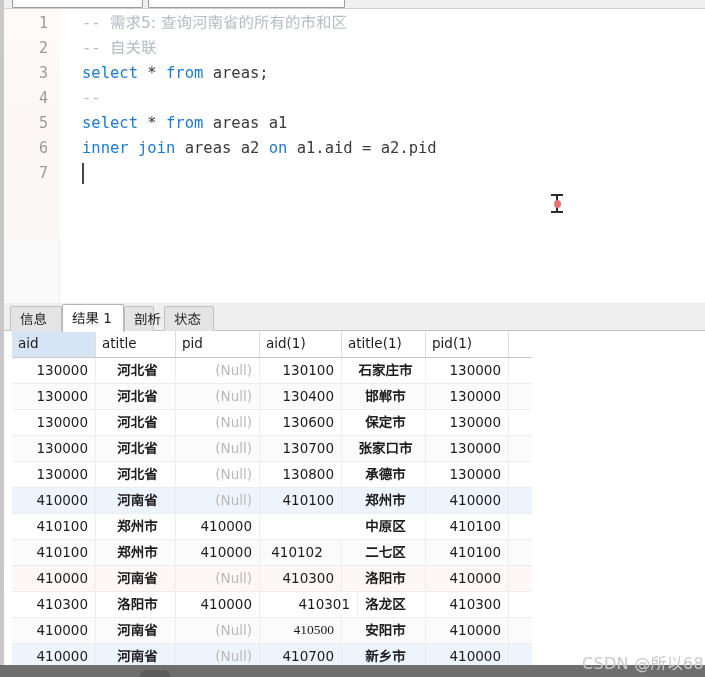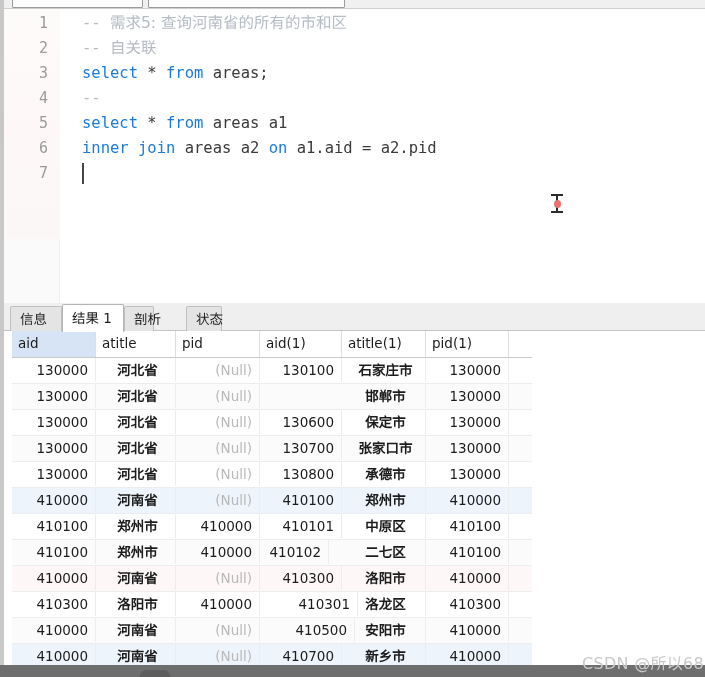--- a/index.html
+++ b/index.html
@@ -165,21 +165,21 @@
     background: #ffffff;
     border-color: #b4b4b4;
     top: 1px;
     height: 28px;
     line-height: 26px;
     z-index: 3;
   }
   .tab.t0 { left: 6px;   width: 52px; }
   .tab.t1 { left: 58px;  width: 62px; }
   .tab.t2 { left: 120px; width: 30px; }
-  .tab.t3 { left: 182px; width: 36px; }
+  .tab.t3 { left: 160px; width: 50px; }
 
   .grid {
     position: absolute;
     left: 0; top: 28px;
     width: 701px;
     height: 334px;
     background: #ffffff;
     box-sizing: border-box;
     overflow: hidden;
   }
@@ -372,20 +372,21 @@
               <div class="cell txt" style="left: 84px; width: 80px;">河北省</div>
               <div class="cell null" style="left: 164px; width: 84px;">(Null)</div>
               <div class="cell num" style="left: 248px; width: 82px;">130100</div>
               <div class="cell txt" style="left: 330px; width: 84px;">石家庄市</div>
               <div class="cell num" style="left: 414px; width: 83px;">130000</div>
             </div>
             <div class="data-row alt">
               <div class="cell num" style="left: 0px; width: 84px;">130000</div>
               <div class="cell txt" style="left: 84px; width: 80px;">河北省</div>
               <div class="cell null" style="left: 164px; width: 84px;">(Null)</div>
+              <div class="cell num" style="left: 248px; width: 82px;">130400</div>
               <div class="cell txt" style="left: 330px; width: 84px;">邯郸市</div>
               <div class="cell num" style="left: 414px; width: 83px;">130000</div>
             </div>
             <div class="data-row">
               <div class="cell num" style="left: 0px; width: 84px;">130000</div>
               <div class="cell txt" style="left: 84px; width: 80px;">河北省</div>
               <div class="cell null" style="left: 164px; width: 84px;">(Null)</div>
               <div class="cell num" style="left: 248px; width: 82px;">130600</div>
               <div class="cell txt" style="left: 330px; width: 84px;">保定市</div>
               <div class="cell num" style="left: 414px; width: 83px;">130000</div>
@@ -411,29 +412,28 @@
               <div class="cell txt" style="left: 84px; width: 80px;">河南省</div>
               <div class="cell null" style="left: 164px; width: 84px;">(Null)</div>
               <div class="cell num" style="left: 248px; width: 82px;">410100</div>
               <div class="cell txt" style="left: 330px; width: 84px;">郑州市</div>
               <div class="cell num" style="left: 414px; width: 83px;">410000</div>
             </div>
             <div class="data-row">
               <div class="cell num" style="left: 0px; width: 84px;">410100</div>
               <div class="cell txt" style="left: 84px; width: 80px;">郑州市</div>
               <div class="cell num" style="left: 164px; width: 84px;">410000</div>
-              <div class="cell num" style="left: 248px; width: 82px;">410101</div>
               <div class="cell txt" style="left: 330px; width: 84px;">中原区</div>
               <div class="cell num" style="left: 414px; width: 83px;">410100</div>
             </div>
             <div class="data-row alt">
               <div class="cell num" style="left: 0px; width: 84px;">410100</div>
               <div class="cell txt" style="left: 84px; width: 80px;">郑州市</div>
               <div class="cell num" style="left: 164px; width: 84px;">410000</div>
-              <div class="cell num" style="left: 235px; width: 82px;">410102</div>
+              <div class="cell num" style="left: 248px; width: 82px; text-align: center;">410102</div>
               <div class="cell txt" style="left: 330px; width: 84px;">二七区</div>
               <div class="cell num" style="left: 414px; width: 83px;">410100</div>
             </div>
             <div class="data-row pink">
               <div class="cell num" style="left: 0px; width: 84px;">410000</div>
               <div class="cell txt" style="left: 84px; width: 80px;">河南省</div>
               <div class="cell null" style="left: 164px; width: 84px;">(Null)</div>
               <div class="cell num" style="left: 248px; width: 82px;">410300</div>
               <div class="cell txt" style="left: 330px; width: 84px;">洛阳市</div>
               <div class="cell num" style="left: 414px; width: 83px;">410000</div>
@@ -443,21 +443,21 @@
               <div class="cell txt" style="left: 84px; width: 80px;">洛阳市</div>
               <div class="cell num" style="left: 164px; width: 84px;">410000</div>
               <div class="cell num" style="left: 264px; width: 82px; text-align: right;">410301</div>
               <div class="cell txt" style="left: 330px; width: 84px;">洛龙区</div>
               <div class="cell num" style="left: 414px; width: 83px;">410300</div>
             </div>
             <div class="data-row alt">
               <div class="cell num" style="left: 0px; width: 84px;">410000</div>
               <div class="cell txt" style="left: 84px; width: 80px;">河南省</div>
               <div class="cell null" style="left: 164px; width: 84px;">(Null)</div>
-              <div class="cell num" style="left: 261px; width: 82px;">410500</div>
+              <div class="cell num" style="left: 248px; width: 82px; font-family: Liberation Serif, serif;">410500</div>
               <div class="cell txt" style="left: 330px; width: 84px;">安阳市</div>
               <div class="cell num" style="left: 414px; width: 83px;">410000</div>
             </div>
             <div class="data-row hl">
               <div class="cell num" style="left: 0px; width: 84px;">410000</div>
               <div class="cell txt" style="left: 84px; width: 80px;">河南省</div>
               <div class="cell null" style="left: 164px; width: 84px;">(Null)</div>
               <div class="cell num" style="left: 248px; width: 82px;">410700</div>
               <div class="cell txt" style="left: 330px; width: 84px;">新乡市</div>
               <div class="cell num" style="left: 414px; width: 83px;">410000</div>

